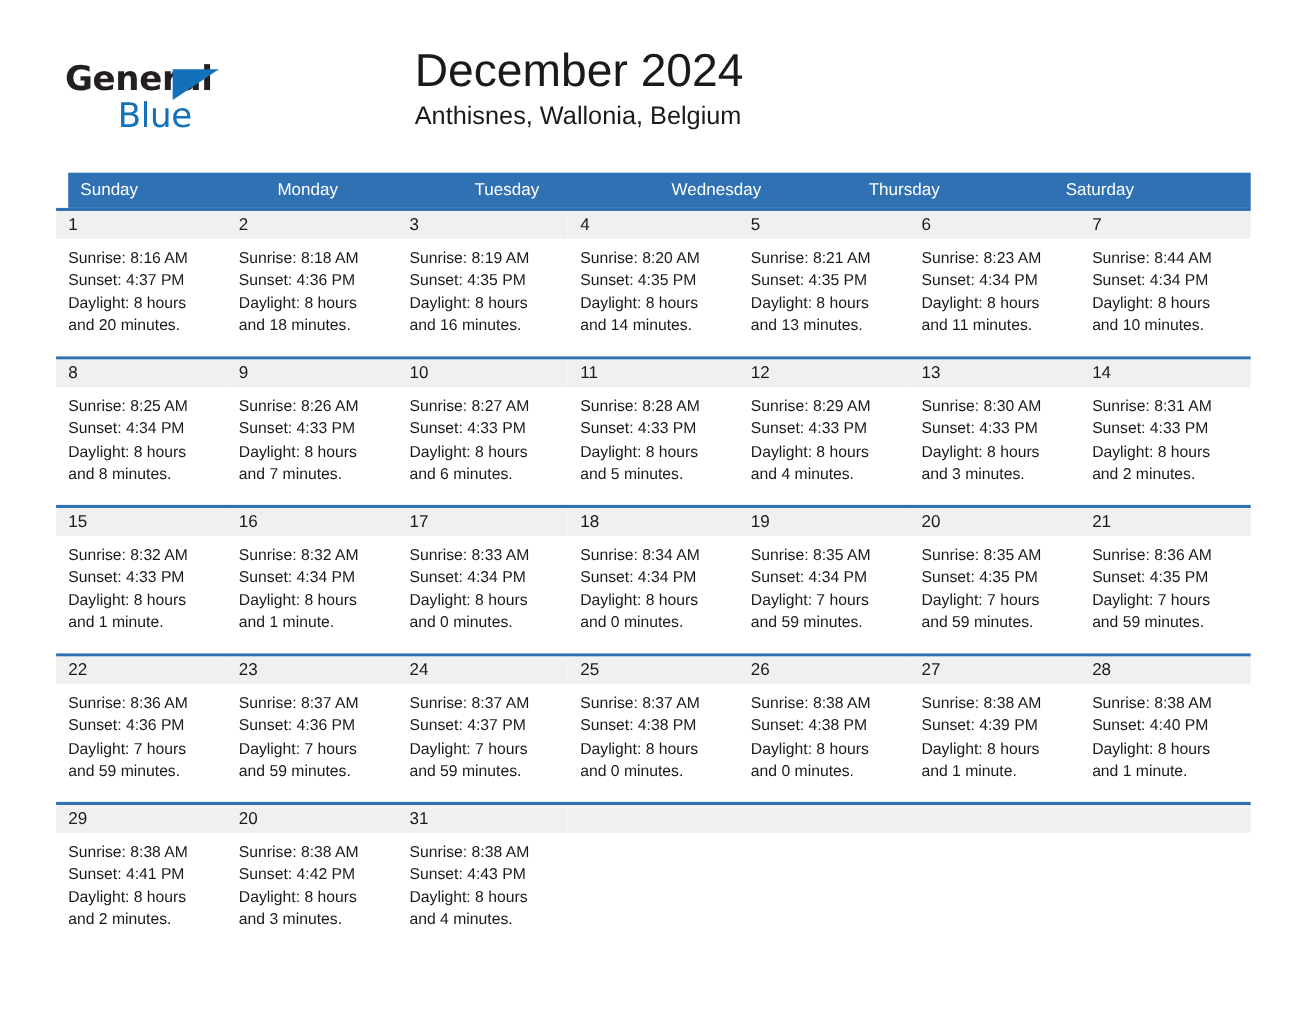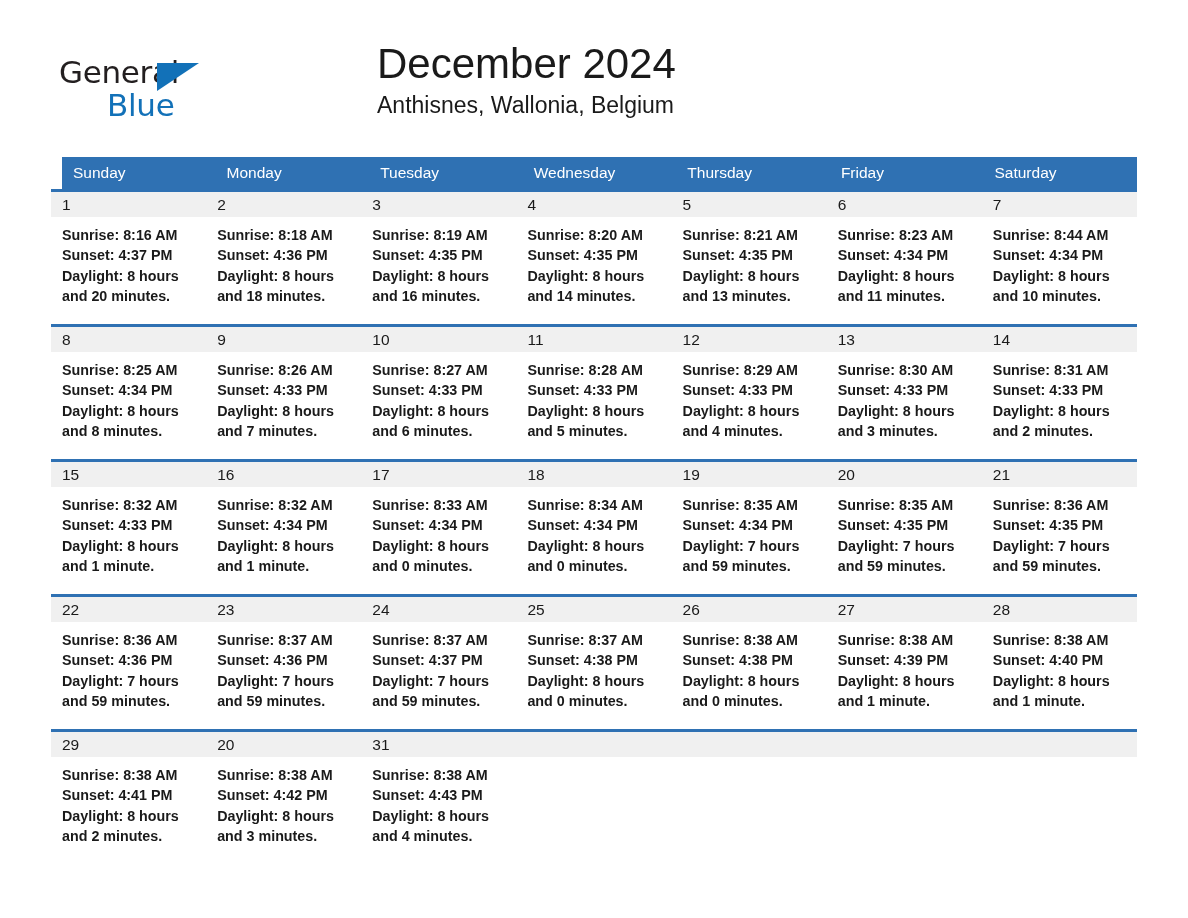--- a/index.html
+++ b/index.html
@@ -35,21 +35,21 @@
     height: 76px;
   }
   .logo-general {
     position: absolute;
     left: 0;
     top: 0;
     font-size: 31px;
     letter-spacing: -0.3px;
     color: #231f20;
     font-family: "DejaVu Sans", sans-serif;
-    font-weight: 400;
+    font-weight: 700;
   }
   .logo-tri {
     position: absolute;
     left: 98px;
     top: 9px;
     width: 0;
     height: 0;
     border-left: 42px solid #1271b8;
     border-bottom: 28px solid transparent;
   }
@@ -133,21 +133,20 @@
     height: 25px;
     background: #f0f0f0;
     font-size: 15.5px;
     color: #1a1a1a;
     line-height: 25px;
     padding-left: 11px;
   }
   .day-cell.empty .day-num-band { color: transparent; }
   .day-body {
     padding: 8px 6px 0 11px;
-    font-weight: bold;
   }
   .day-line {
     font-size: 14.3px;
     line-height: 20.3px;
     color: #1a1a1a;
     white-space: nowrap;
   }
 </style>
 </head>
 <body>
@@ -169,21 +168,20 @@
 
   </div>
 
   <div class="calendar">
     <div class="weekdays">
         <div class="weekday">Sunday</div>
         <div class="weekday">Monday</div>
         <div class="weekday">Tuesday</div>
         <div class="weekday">Wednesday</div>
         <div class="weekday">Thursday</div>
-        <div class="weekday">Friday</div>
         <div class="weekday">Saturday</div>
       </div>
     <div id="weeks-container">
         <div class="week">
           <div class="week-sep"></div>
           <div class="week-row">
             <div class="day-cell">
               <div class="day-num-band">1</div>
               <div class="day-body">
                 <div class="day-line">Sunrise: 8:16 AM</div>

